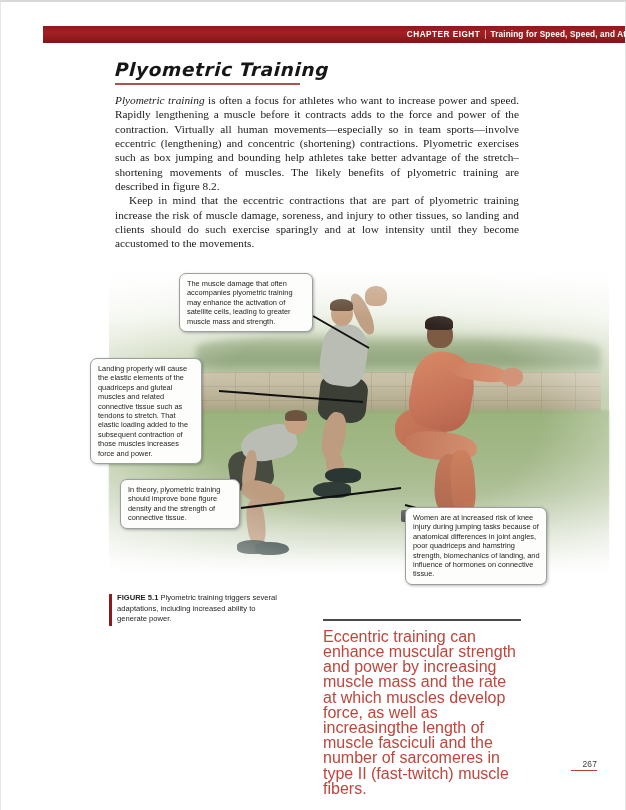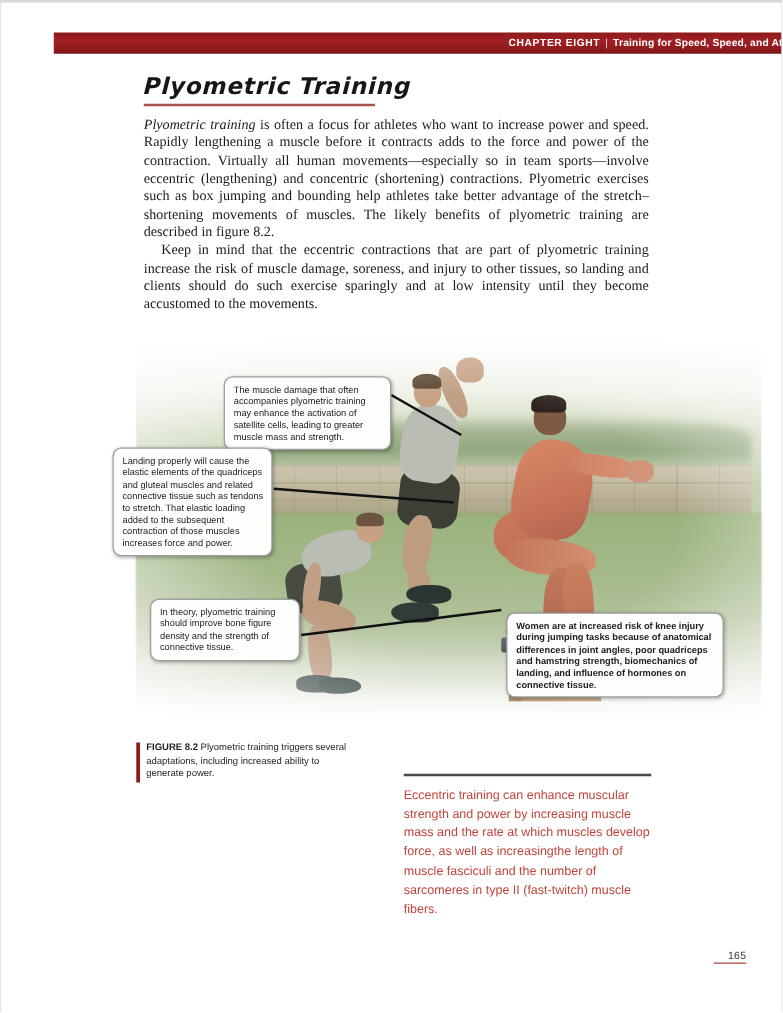--- a/index.html
+++ b/index.html
@@ -389,24 +389,24 @@
     border: 1px solid #9aa0a0;
     border-radius: 7px;
     box-shadow: 1px 1px 3px rgba(0,0,0,0.28);
     font-family: "Liberation Sans", sans-serif;
     font-size: 7.4px;
     line-height: 9.4px;
     color: #1d1d1d;
     padding: 5px 6px 5px 7px;
     box-sizing: border-box;
   }
-  .callout-1 { left: 178px; top: 271px; width: 134px; margin-top: 28px; }
-  .callout-2 { left: 89px;  top: 356px; width: 128px; }
+  .callout-1 { left: 178px; top: 271px; width: 134px; }
+  .callout-2 { left: 89px;  top: 356px; width: 112px; }
   .callout-3 { left: 119px; top: 477px; width: 120px; }
-  .callout-4 { left: 404px; top: 488px; width: 174px; font-weight: bold; }
+  .callout-4 { left: 404px; top: 505px; width: 142px; }
 
   
   .fig-caption {
     position: absolute;
     left: 108px;
     top: 591px;
     width: 172px;
     font-family: "Liberation Sans", sans-serif;
     font-size: 7.6px;
     line-height: 10.6px;
@@ -435,21 +435,21 @@
     width: 200px;
   }
   .pullquote .rule {
     width: 198px;
     height: 1.7px;
     background: #4a4a4a;
     margin-bottom: 8px;
   }
   .pullquote .pq-text {
     font-family: "Liberation Sans", sans-serif;
-    font-size: 10px;
+    font-size: 16px;
     line-height: 15.2px;
     color: #c0453c;
     font-weight: 500;
   }
 
   
   .folio {
     position: absolute;
     left: 556px;
     top: 757px;
@@ -555,26 +555,26 @@
       <line x1="304" y1="245" x2="330" y2="252" stroke="#111111" stroke-width="2"></line>
     </svg>
   </div>
 
   <div class="callout callout-1">The muscle damage that often accompanies plyometric training may enhance the activation of satellite cells, leading to greater muscle mass and strength.</div>
   <div class="callout callout-2">Landing properly will cause the elastic elements of the quadriceps and gluteal muscles and related connective tissue such as tendons to stretch. That elastic loading added to the subsequent contraction of those muscles increases force and power.</div>
   <div class="callout callout-3">In theory, plyometric training should improve bone figure density and the strength of connective tissue.</div>
   <div class="callout callout-4">Women are at increased risk of knee injury during jumping tasks because of anatomical differences in joint angles, poor quadriceps and hamstring strength, biomechanics of landing, and influence of hormones on connective tissue.</div>
 
   <div class="fig-caption">
-    <span class="fignum">FIGURE 8.2</span><span>  Plyometric training triggers several adaptations, including increased ability to generate power.</span>
+    <span class="fignum">FIGURE 5.1</span><span>  Plyometric training triggers several adaptations, including increased ability to generate power.</span>
   </div>
 
   <div class="pullquote">
     <div class="rule"></div>
     <div class="pq-text">Eccentric training can enhance muscular strength and power by increasing muscle mass and the rate at which muscles develop force, as well as increasingthe length of muscle fasciculi and the number of sarcomeres in type II (fast-twitch) muscle fibers.</div>
   </div>
 
   <div class="folio">
-    <div class="num">165</div>
+    <div class="num">267</div>
     <div class="frule"></div>
   </div>
 
 </div>
 
 </body></html>

